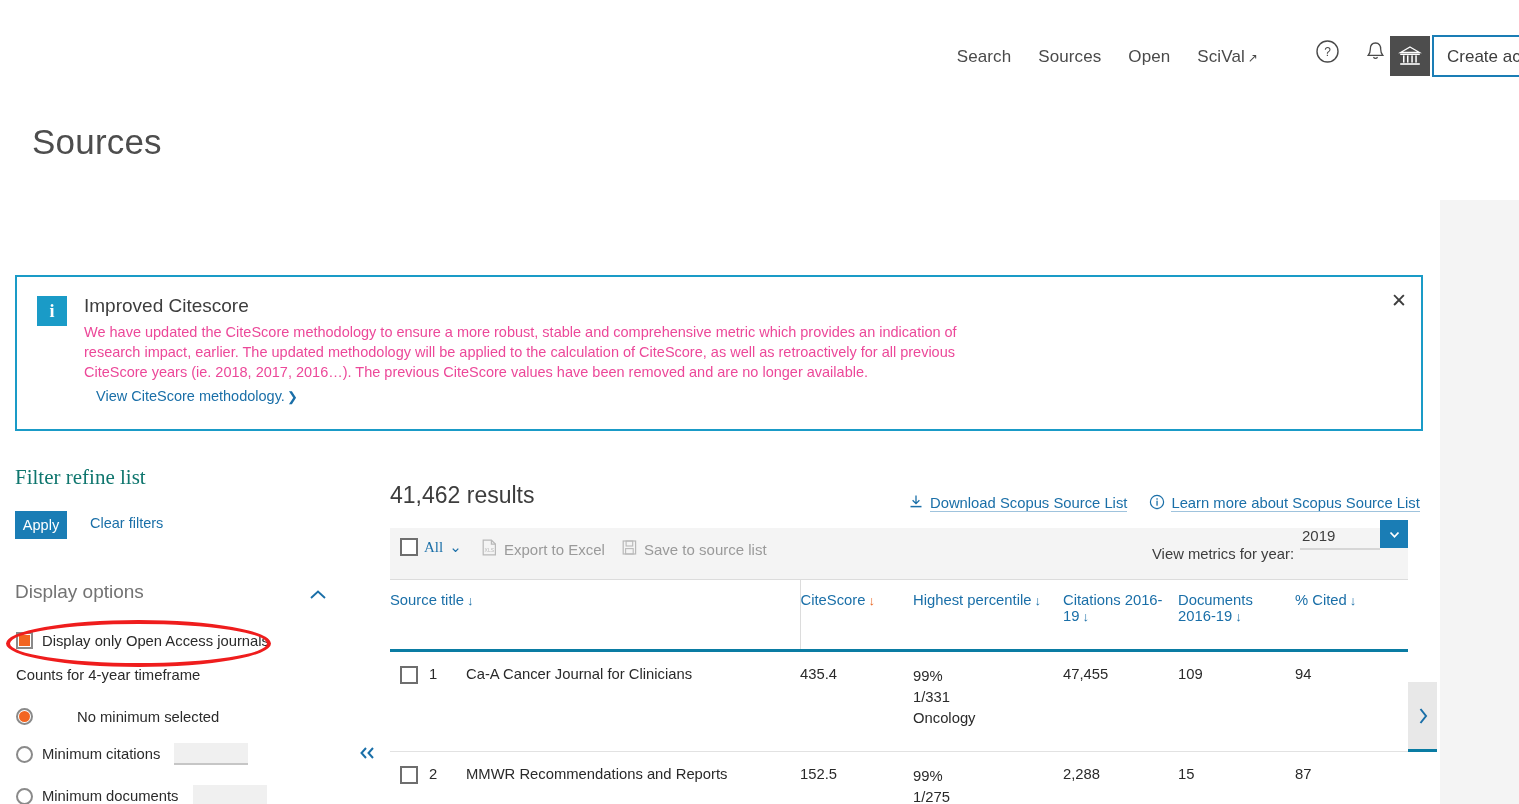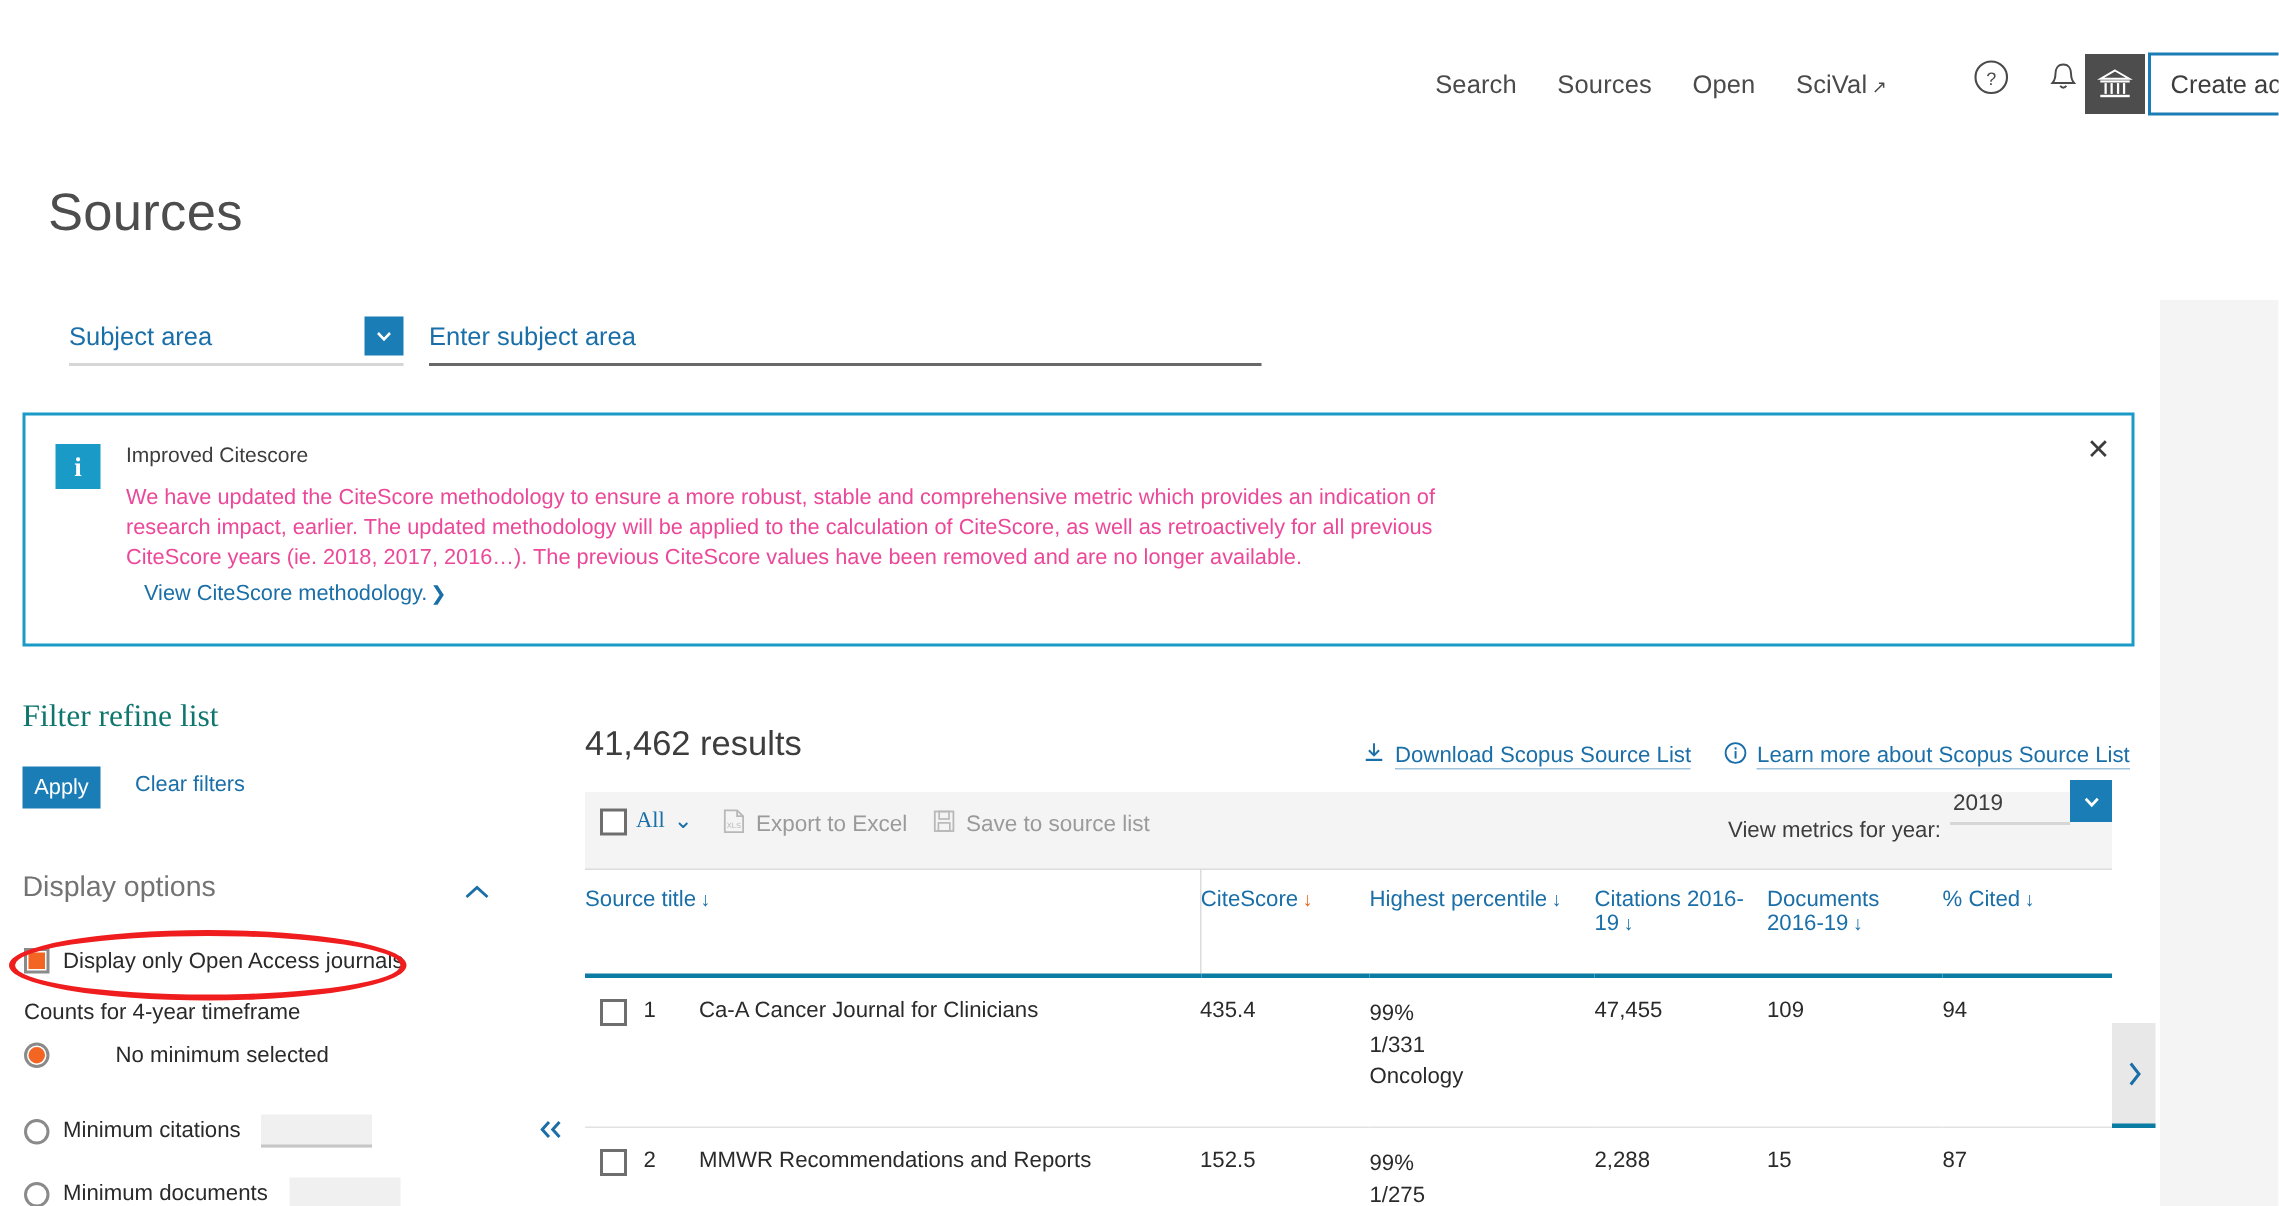--- a/index.html
+++ b/index.html
@@ -155,21 +155,21 @@
     background: #1a9bc7;
     color: #ffffff;
     font-size: 18px;
     font-weight: bold;
     display: flex; align-items: center; justify-content: center;
     font-family: "Liberation Serif", serif;
   }
   .banner-title {
     position: absolute;
     left: 67px; top: 18px;
-    font-size: 14px;
+    font-size: 19px;
     color: #3d3d3d;
   }
   .banner-body {
     position: absolute;
     left: 67px; top: 45px;
     width: 900px;
     font-size: 14.5px;
     line-height: 20px;
     color: #ec4899;
   }
@@ -260,21 +260,21 @@
     left: 16px; top: 207px;
     font-size: 14.8px;
     color: #2a2a2a;
   }
   .radio-row {
     position: absolute;
     left: 16px;
     display: flex; align-items: center; gap: 9px;
     cursor: pointer;
   }
-  .radio-row.r1 { top: 235px; gap: 44px; }
+  .radio-row.r1 { top: 248px; gap: 44px; }
   .radio-row.r2 { top: 283px; }
   .radio-row.r3 { top: 325px; }
   .radio {
     width: 17px; height: 17px;
     border: 2px solid #8a8a8a;
     border-radius: 50%;
     background: #ffffff;
     display: flex; align-items: center; justify-content: center;
     flex: 0 0 auto;
   }
@@ -498,33 +498,20 @@
         <rect x="18.3" y="12.4" width="1.5" height="7.2" fill="#ffffff"></rect>
         <rect x="3.2" y="20.2" width="19.6" height="1.6" fill="#ffffff"></rect>
       </svg>
     </div>
 
     <button class="create-acc">Create account</button>
   </div>
 
   <h1 class="page-title">Sources</h1>
 
-  <div class="searchrow">
-    <div class="subj-select-wrap">
-      <span class="subj-label">Subject area</span>
-      <span class="subj-caret">
-        <svg width="14" height="14" viewBox="0 0 14 14">
-            <path d="M3 5 L7 9.2 L11 5" fill="none" stroke="#ffffff" stroke-width="1.7"></path>
-          </svg>
-      </span>
-    </div>
-    <div class="subj-input-wrap">
-      <input class="subj-input" type="text" placeholder="Enter subject area" style="">
-    </div>
-  </div>
 
   <div class="banner">
     <div class="banner-icon">i</div>
     <div class="banner-title">Improved Citescore</div>
     <div class="banner-body">We have updated the CiteScore methodology to ensure a more robust, stable and comprehensive metric which provides an indication of research impact, earlier. The updated methodology will be applied to the calculation of CiteScore, as well as retroactively for all previous CiteScore years (ie. 2018, 2017, 2016…). The previous CiteScore values have been removed and are no longer available.</div>
     <a class="banner-link" href="#"><span>View CiteScore methodology.</span><span class="chev">❯</span></a>
     <button class="banner-close">✕</button>
   </div>
 
   <div class="sidebar">

